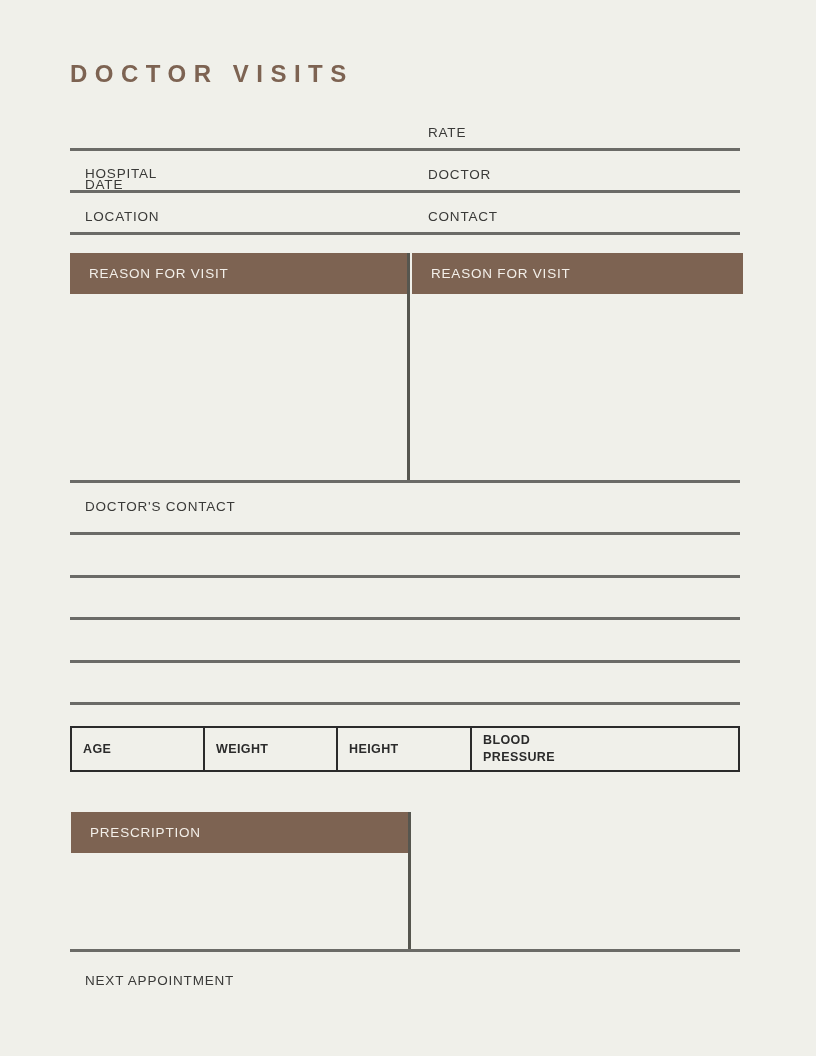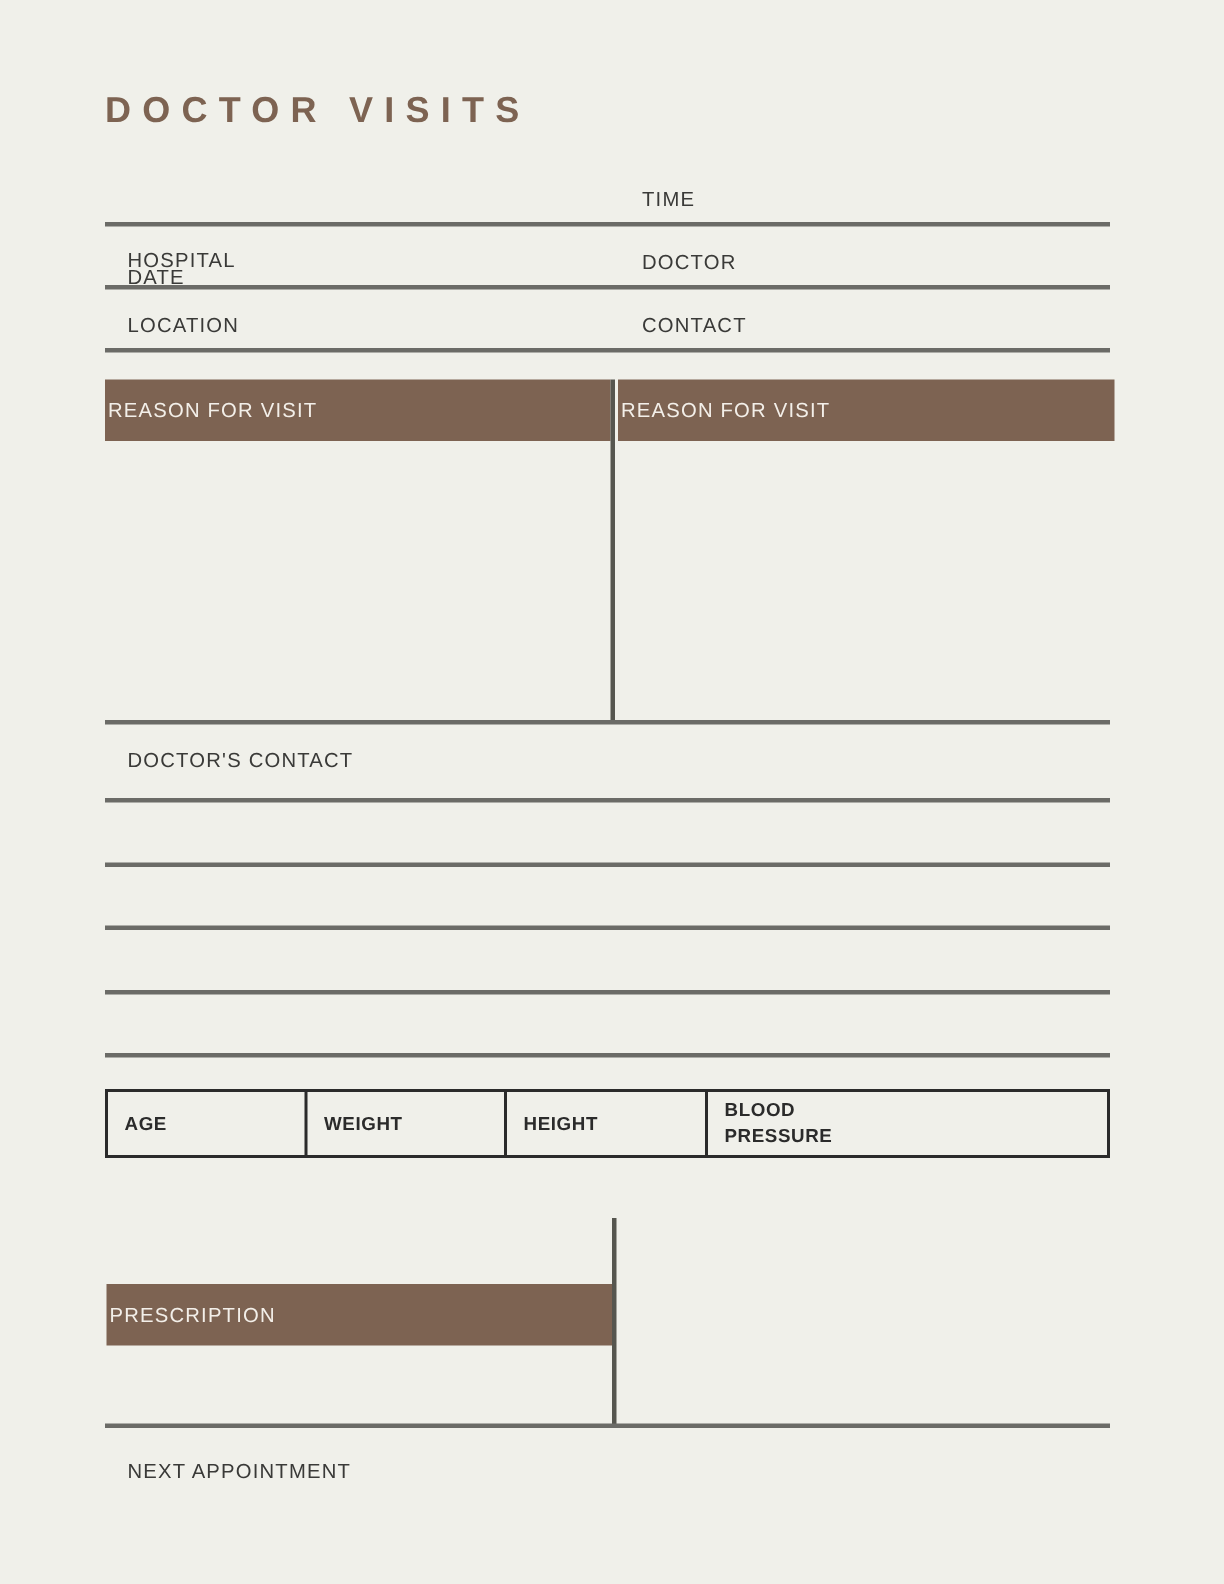--- a/index.html
+++ b/index.html
@@ -57,21 +57,21 @@
     position: absolute;
     background: #7d6352;
     box-sizing: border-box;
     display: flex;
     align-items: center;
   }
   .brown-bar .bar-label {
     font-size: 13.5px;
     letter-spacing: 0.8px;
     color: #f3efe9;
-    padding-left: 2px;
+    padding-left: 19px;
     white-space: nowrap;
   }
 
   
   .vdivider {
     position: absolute;
     width: 3px;
     background: #56564f;
   }
 
@@ -116,21 +116,21 @@
   }
 </style>
 </head>
 <body>
 
 <div class="page">
 
   <div class="title">DOCTOR VISITS</div>
 
   <div class="field-label" style="left:85px; top:141px;margin-top:36px;">DATE</div>
-  <div class="field-label" style="left:428px; top:125px;">TIME</div>
+  <div class="field-label" style="left:428px; top:125px;">RATE</div>
   <div class="hrule" style="top:148px;"></div>
 
   <div class="field-label" style="left:85px; top:166px;">HOSPITAL</div>
   <div class="field-label" style="left:428px; top:167px;">DOCTOR</div>
   <div class="hrule" style="top:190px;"></div>
 
   <div class="field-label" style="left:85px; top:209px;">LOCATION</div>
   <div class="field-label" style="left:428px; top:209px;">CONTACT</div>
   <div class="hrule" style="top:232px;"></div>
 
@@ -173,21 +173,21 @@
     </div>
     <div class="vitals-cell" style="width:134px;">
       <span class="vcell-label">HEIGHT</span>
     </div>
     <div class="vitals-cell" style="width:135px;align-items:center;">
       <span class="vcell-label" style="white-space:pre-line;">BLOOD
 PRESSURE</span>
     </div>
   </div>
 
-  <div class="brown-bar" style="left:71px; top:812px; width:337px; height:41px;margin-top:44px;">
+  <div class="brown-bar" style="left:71px; top:812px; width:337px; height:41px;">
     <span class="bar-label">PRESCRIPTION</span>
   </div>
 
   <div class="vdivider" style="left:408px; top:812px; height:140px;"></div>
 
   <div style="position:absolute;left:71px;top:853px;width:337px;height:96px;"></div>
   <div style="position:absolute;left:413px;top:853px;width:332px;height:96px;"></div>
 
   <div class="hrule" style="top:949px;"></div>
 

